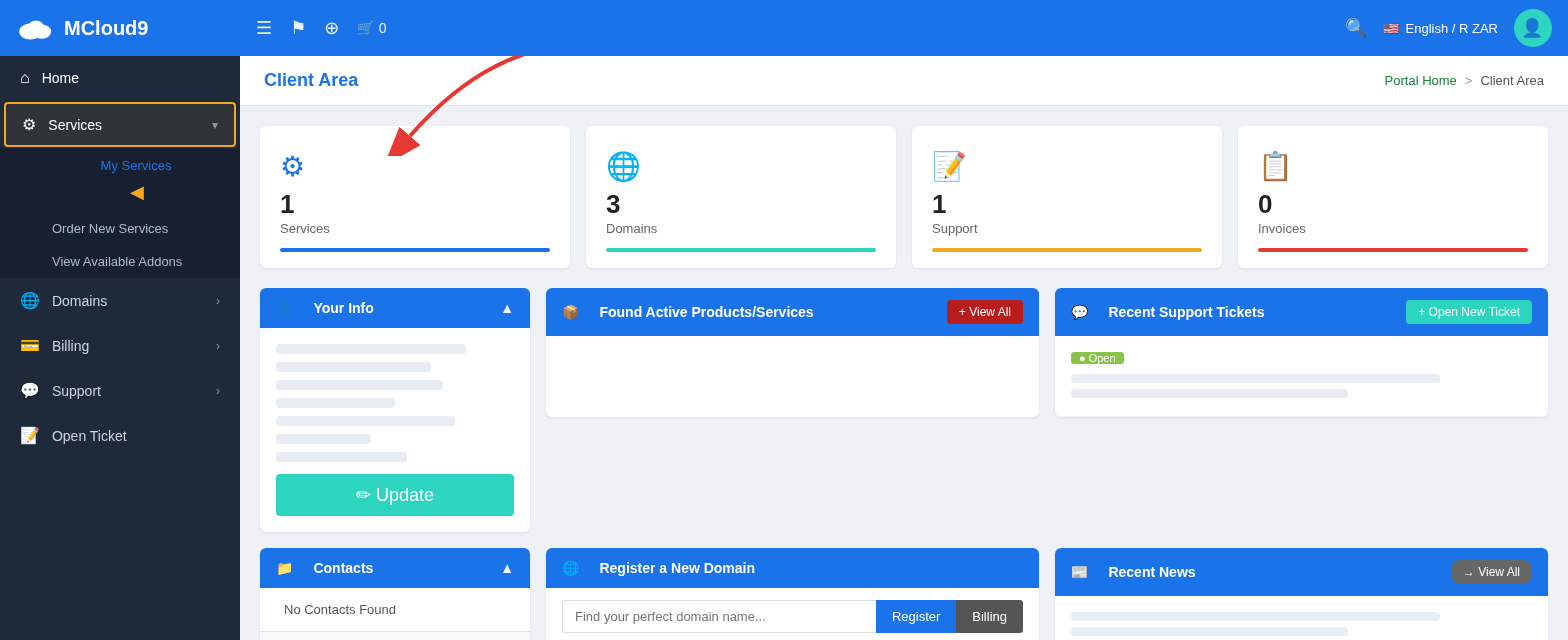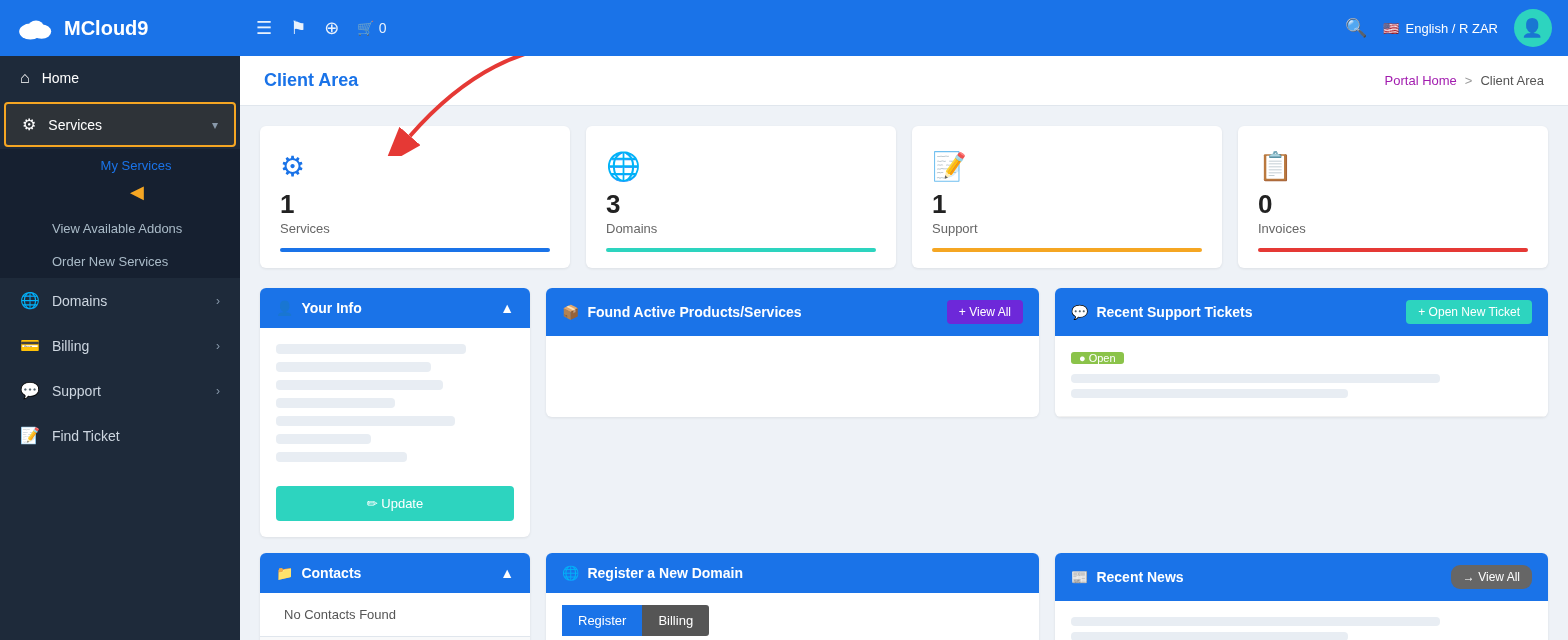--- a/index.html
+++ b/index.html
@@ -150,21 +150,21 @@
       color: #1a73e8;
       font-size: 18px;
       font-weight: 600;
     }
     .breadcrumb {
       display: flex;
       align-items: center;
       gap: 8px;
       font-size: 13px;
     }
-    .breadcrumb-link { color: #a21caf; cursor: pointer; }
+    .breadcrumb-link { color: #15803d; cursor: pointer; }
     .breadcrumb-sep { color: #999; }
     .breadcrumb-current { color: #555; }
 
     
     .content-body {
       padding: 20px;
     }
 
     
     .stats-row {
@@ -230,21 +230,21 @@
       padding: 12px 16px;
       display: flex;
       align-items: center;
       justify-content: space-between;
       font-size: 14px;
       font-weight: 600;
     }
     .card-header-left {
       display: flex;
       align-items: flex-end;
-      gap: 8px;
+      gap: 20px;
     }
     .card-body { padding: 16px; }
     .info-line {
       font-size: 12px;
       color: #888;
       background: #e8edf3;
       height: 10px;
       border-radius: 4px;
       margin-bottom: 8px;
     }
@@ -254,39 +254,39 @@
     .info-line.w50 { width: 50%; }
     .info-line.w55 { width: 55%; }
     .info-line.w40 { width: 40%; }
     .info-line.w75 { width: 75%; }
     .update-btn {
       background: #2dd4bf;
       color: white;
       border: none;
       border-radius: 4px;
       padding: 10px 20px;
-      font-size: 13px;
+      font-size: 18px;
       cursor: pointer;
       width: 100%;
       display: flex;
       align-items: center;
       justify-content: center;
       gap: 6px;
-      margin-top: 24px;
+      margin-top: 12px;
     }
 
     
     .active-card {
       background: white;
       border-radius: 6px;
       box-shadow: 0 1px 3px rgba(0,0,0,0.08);
       overflow: hidden;
     }
     .view-all-btn {
-      background: #6d28d9;
+      background: #b91c1c;
       color: white;
       border: none;
       border-radius: 4px;
       padding: 5px 12px;
       font-size: 12px;
       cursor: pointer;
     }
     .open-ticket-btn {
       background: #2dd4bf;
       color: white;
@@ -478,24 +478,24 @@
       <span class="sidebar-item-label">Services</span>
       <span class="sidebar-chevron">▾</span>
     </div>
 
     <div class="sidebar-sub">
       <div class="sidebar-sub-item my-services">
         <span>My Services</span>
         <span style="color:#f5a623; font-size:18px; margin-left:2px;">◀</span>
       </div>
       <div class="sidebar-sub-item">
-        <span>View Available Addons</span>
+        <span>Order New Services</span>
       </div>
       <div class="sidebar-sub-item">
-        <span>Order New Services</span>
+        <span>View Available Addons</span>
       </div>
     </div>
 
     <div class="sidebar-item">
       <span class="sidebar-item-icon">🌐</span>
       <span class="sidebar-item-label">Domains</span>
       <span class="sidebar-chevron">›</span>
     </div>
 
     <div class="sidebar-item">
@@ -505,21 +505,21 @@
     </div>
 
     <div class="sidebar-item">
       <span class="sidebar-item-icon">💬</span>
       <span class="sidebar-item-label">Support</span>
       <span class="sidebar-chevron">›</span>
     </div>
 
     <div class="sidebar-item">
       <span class="sidebar-item-icon">📝</span>
-      <span class="sidebar-item-label">Find Ticket</span>
+      <span class="sidebar-item-label">Open Ticket</span>
     </div>
   </div>
 
   <div class="content">
 
     <div class="content-header">
       <span class="content-title">Client Area</span>
       <div class="breadcrumb">
         <span class="breadcrumb-link">Portal Home</span>
         <span class="breadcrumb-sep">&gt;</span>
@@ -635,20 +635,21 @@
         </div>
 
         <div class="domain-card">
           <div class="card-header">
             <div class="card-header-left">
               <span>🌐</span>
               <span>Register a New Domain</span>
             </div>
           </div>
           <div class="domain-search-row">
+            <input class="domain-input" type="text" placeholder="Find your perfect domain name..." style="">
             <button class="domain-register-btn">Register</button>
             <button class="domain-transfer-btn">Billing</button>
           </div>
         </div>
 
         <div class="news-card">
           <div class="card-header">
             <div class="card-header-left">
               <span>📰</span>
               <span>Recent News</span>

